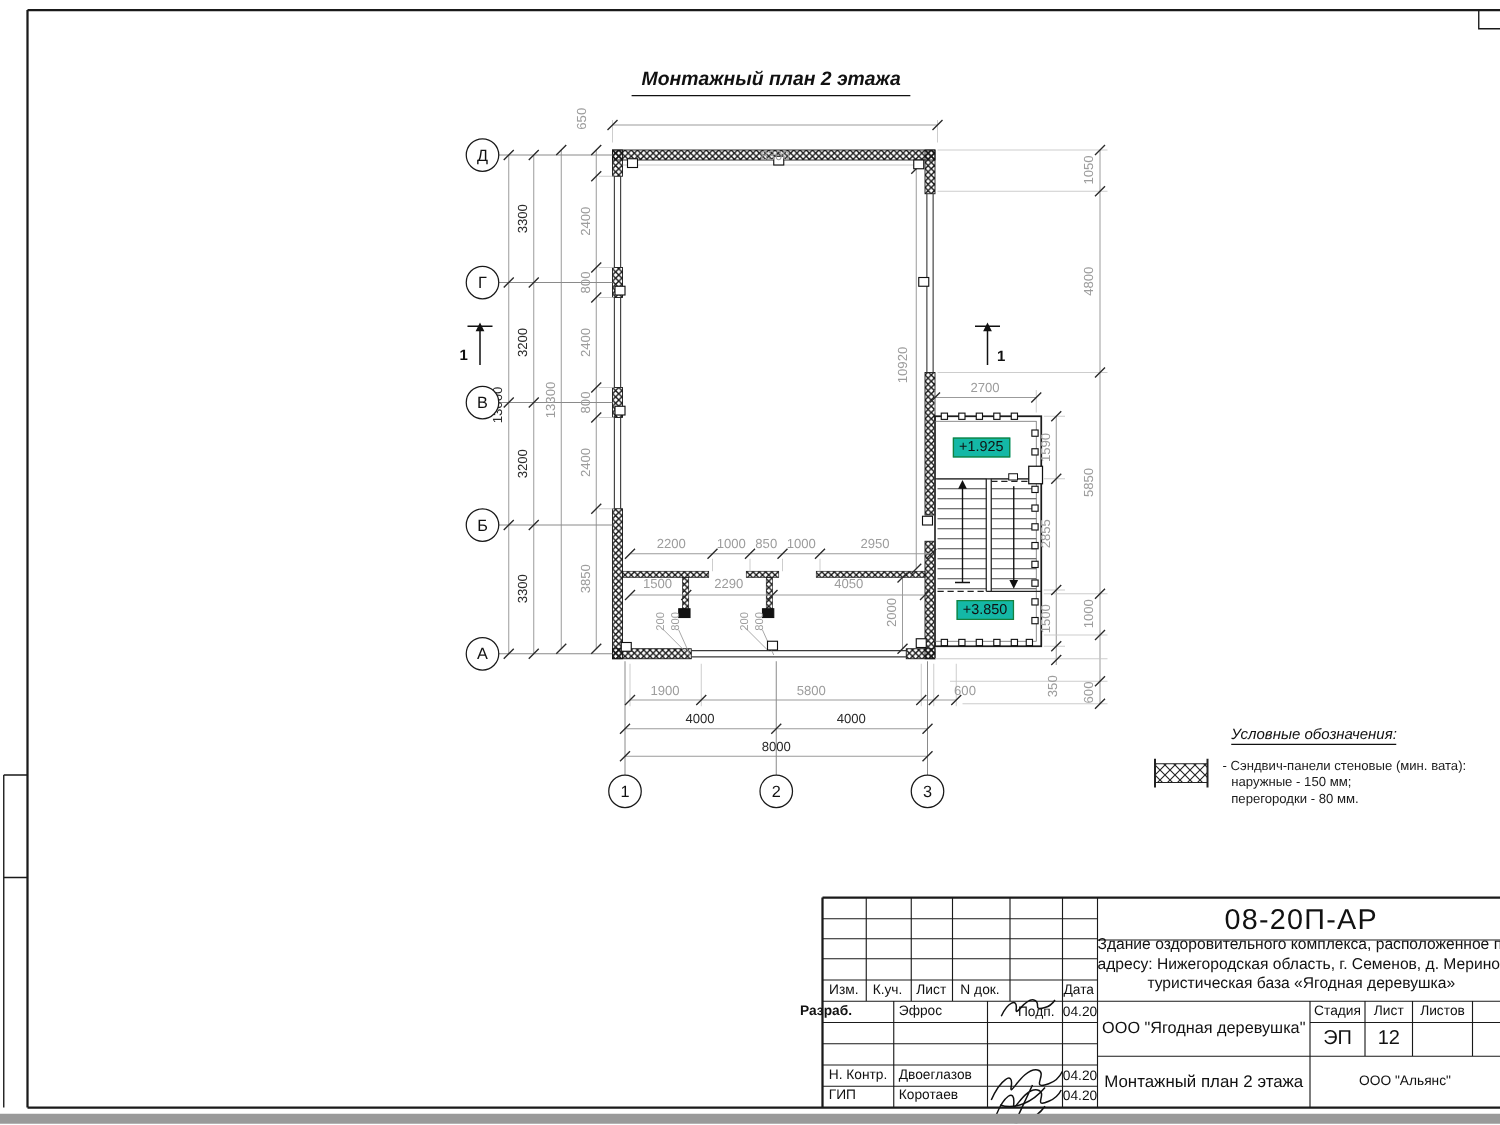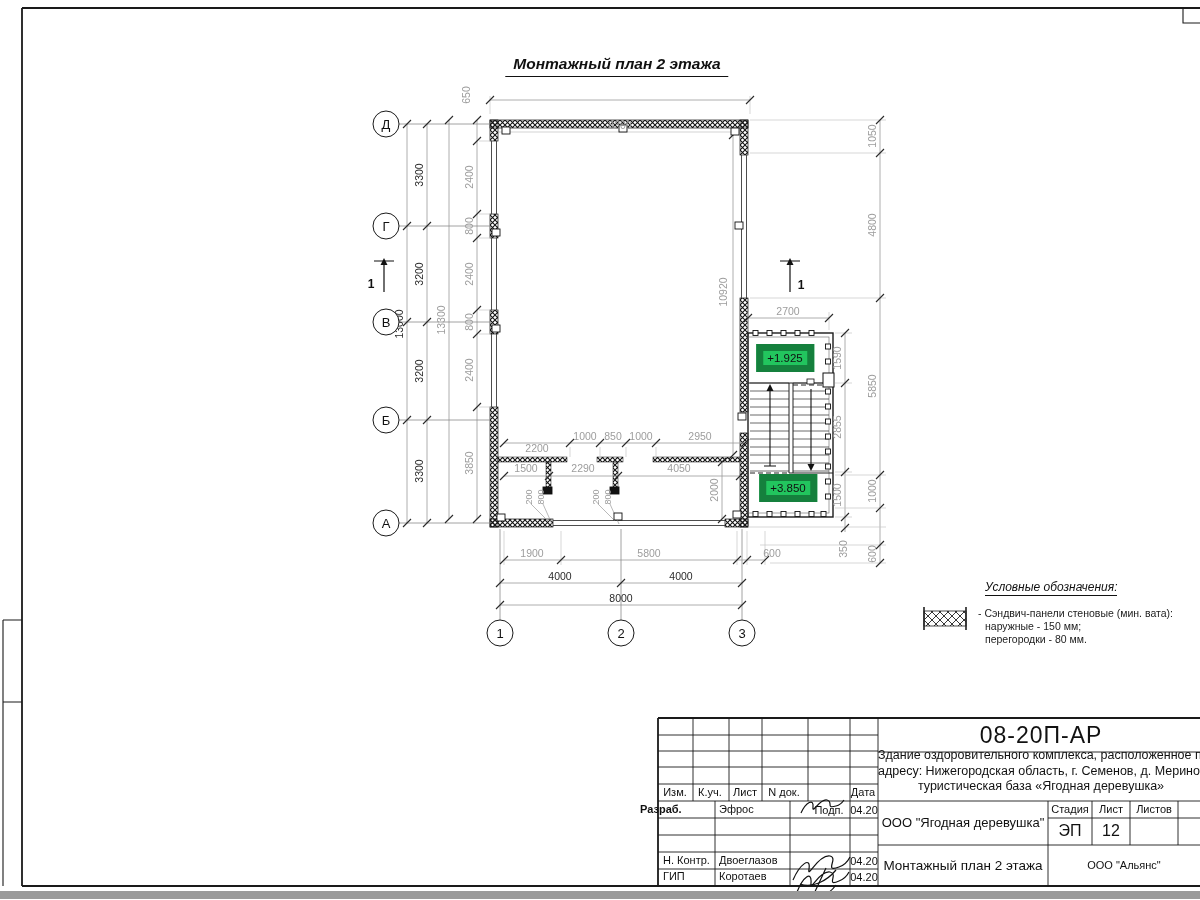--- a/index.html
+++ b/index.html
@@ -8,21 +8,21 @@
   svg{position:absolute;top:0;left:0;}
   .dim{position:absolute;transform:translate(-50%,-50%);font-size:10.5px;color:#9d9d9d;
        white-space:nowrap;background:transparent;line-height:1;}
   .dim.v{transform:translate(-50%,-50%) rotate(-90deg);}
   .dim.blk{color:#2b2b2b;}
   .dim.sm{font-size:9px;}
   .bubble{position:absolute;width:25px;height:25px;border:1.3px solid #1a1a1a;border-radius:50%;
           background:#fff;transform:translate(-50%,-50%);display:flex;align-items:center;
           justify-content:center;font-size:13px;color:#111;line-height:1;}
   .sec{position:absolute;transform:translate(-50%,-50%);font-size:12px;font-weight:bold;color:#111;}
-  .lvl{position:absolute;transform:translate(-50%,-50%);border:7px solid #15803d;background:#22c55e;
+  .lvl{position:absolute;transform:translate(-50%,-50%);border:1px solid #15803d;background:#14b8a6;
        font-size:11.5px;padding:1px 4px;color:#111;white-space:nowrap;}
   .ttl{position:absolute;left:617px;top:66px;transform:translate(-50%,-50%);font-style:italic;
        font-weight:bold;font-size:15.5px;border-bottom:1.4px solid #111;padding:0 8px 3px;white-space:nowrap;}
   .lgt{position:absolute;left:985px;top:580px;font-style:italic;font-size:12px;
        border-bottom:1px solid #111;padding-bottom:1px;white-space:nowrap;}
   .lgl{position:absolute;font-size:10.5px;color:#1c1c1c;white-space:nowrap;text-align:center;}
   .tbt{position:absolute;font-size:11px;color:#111;white-space:nowrap;}
   .tbc{transform:translate(-50%,-50%);}
   .code{position:absolute;left:878px;width:326px;top:722px;text-align:center;font-size:23px;
         letter-spacing:1px;color:#111;white-space:nowrap;}
@@ -184,21 +184,21 @@
       <span class="dim v" style="left: 872px; top: 225px;">4800</span>
       <span class="dim v" style="left: 872px; top: 386px;">5850</span>
       <span class="dim v" style="left: 872px; top: 491px;">1000</span>
       <span class="dim v" style="left: 872px; top: 554px;">600</span>
       <span class="dim v" style="left: 837px; top: 358px;">1590</span>
       <span class="dim v" style="left: 837px; top: 427px;">2855</span>
       <span class="dim v" style="left: 837px; top: 495px;">1500</span>
       <span class="dim v" style="left: 843px; top: 549px;">350</span>
       <span class="dim" style="left: 788px; top: 311px;">2700</span>
       <span class="dim v" style="left: 723px; top: 292px;">10920</span>
-      <span class="dim" style="left: 537px; top: 448px;">2200</span>
+      <span class="dim" style="left: 537px; top: 436px;">2200</span>
       <span class="dim" style="left: 585px; top: 436px;">1000</span>
       <span class="dim" style="left: 613px; top: 436px;">850</span>
       <span class="dim" style="left: 641px; top: 436px;">1000</span>
       <span class="dim" style="left: 700px; top: 436px;">2950</span>
       <span class="dim" style="left: 526px; top: 468px;">1500</span>
       <span class="dim" style="left: 583px; top: 468px;">2290</span>
       <span class="dim" style="left: 679px; top: 468px;">4050</span>
       <span class="dim v sm" style="left: 529px; top: 497px;">200</span>
       <span class="dim v sm" style="left: 541px; top: 497px;">800</span>
       <span class="dim v sm" style="left: 596px; top: 497px;">200</span>

